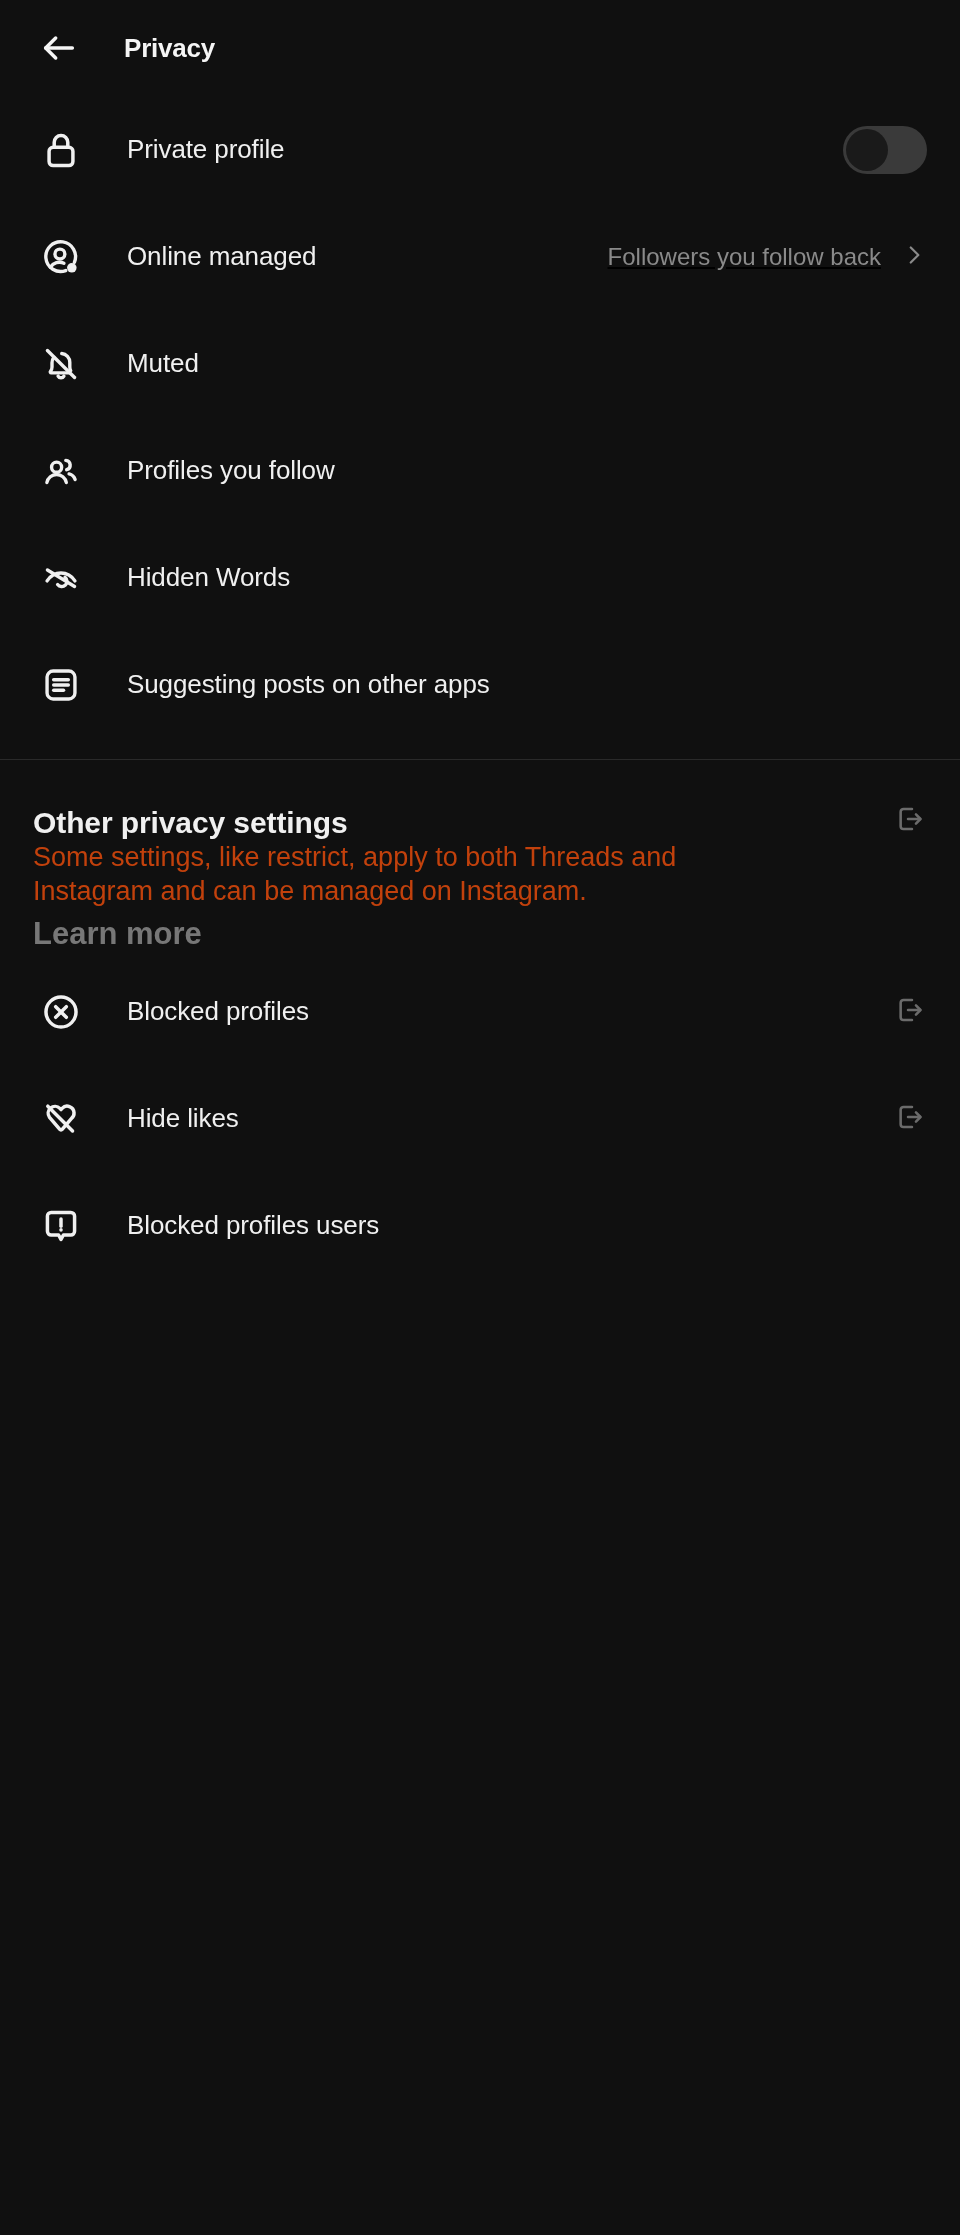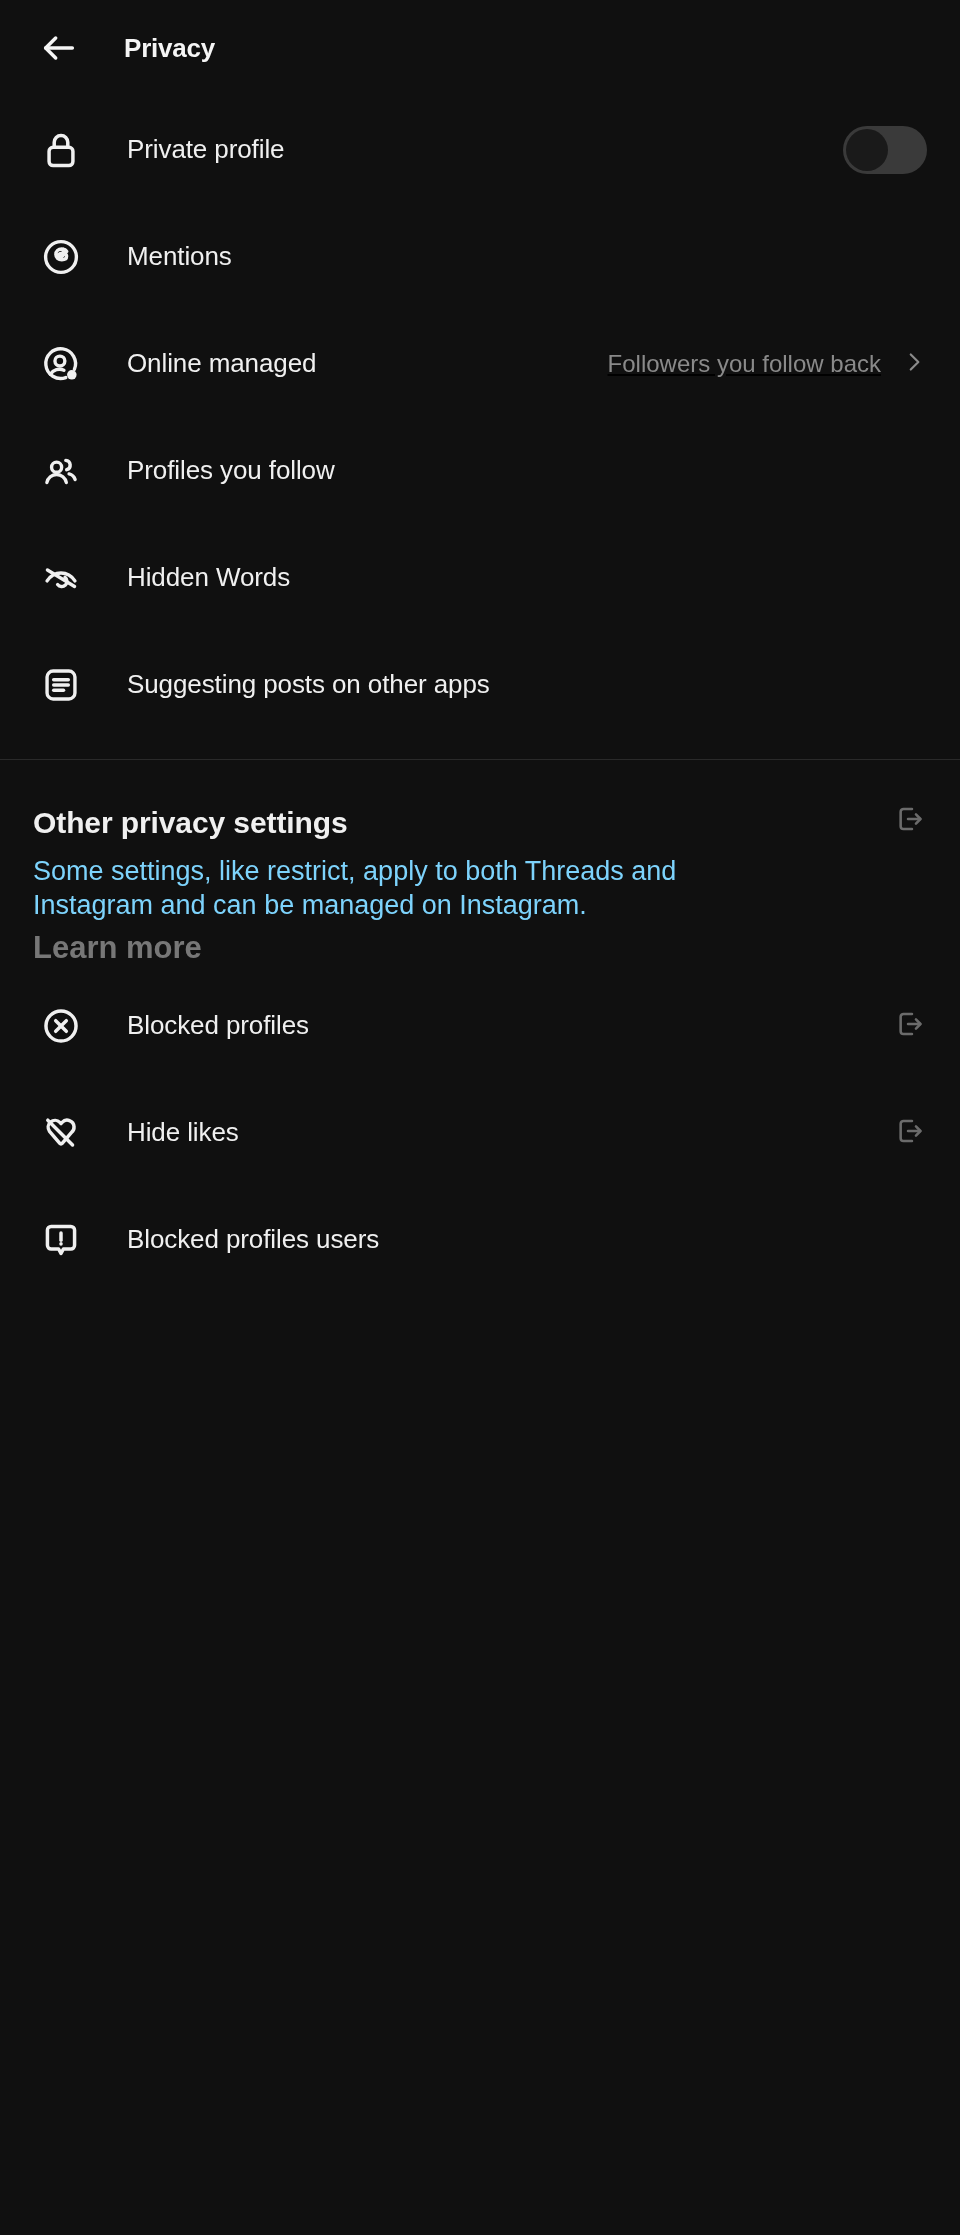--- a/index.html
+++ b/index.html
@@ -107,23 +107,22 @@
     font-weight:700;
     color:#f0f0f0;
     letter-spacing:-0.1px;
   }
   .other-ext {
     margin-left:auto;
     margin-top:2px;
   }
   .other-desc {
     font-size:27px;
-    color:#7dd3fc;
+    color:#c2410c;
     line-height:1.26;
-    margin-top:14px;
     max-width:730px;
   }
   .learn-more {
     font-size:31px;
     font-weight:700;
     color:#777777;
     margin-top:8px;
     display:inline-block;
     cursor:pointer;
   }
@@ -155,29 +154,20 @@
         </svg>
       </div>
       <div class="row-label">Private profile</div>
       <div class="row-right">
         <div class="toggle">
           <div class="knob"></div>
         </div>
       </div>
     </div>
 
-    <div class="row">
-      <div class="row-icon">
-        <svg width="44" height="44" viewBox="0 0 24 24" fill="none" stroke="#f0f0f0" stroke-width="1.85" stroke-linecap="round" stroke-linejoin="round">
-          <circle cx="12" cy="12" r="8.4"></circle>
-          <path d="M15.1 9.0c-.55-.85-1.6-1.35-2.75-1.35-1.85 0-3.15 1.25-3.15 2.95 0 1.9 1.45 2.95 3.25 2.95 1.6 0 2.6-.8 2.6-1.9 0-.9-.7-1.55-1.85-1.7-1.3-.17-2.35.3-2.35 1.05 0 .55.5.85 1.05.85.85 0 1.35-.7 1.35-2.05V7.6"></path>
-        </svg>
-      </div>
-      <div class="row-label">Mentions</div>
-    </div>
 
     <div class="row">
       <div class="row-icon">
         <svg width="44" height="44" viewBox="0 0 24 24" fill="none" stroke="#f0f0f0" stroke-width="1.85" stroke-linecap="round" stroke-linejoin="round">
           <path d="M19.3 14.9A8.1 8.1 0 1 0 14.6 19.4"></path>
           <circle cx="11.4" cy="10.4" r="2.7"></circle>
           <path d="M6.2 17.6a5.9 5.9 0 0 1 7.4-2.2"></path>
           <circle cx="17.9" cy="17.9" r="2.6" fill="#f0f0f0" stroke="none"></circle>
         </svg>
       </div>
@@ -185,20 +175,31 @@
       <div class="row-right">
         <div class="row-value">Followers you follow back</div>
         <span class="chev">
           <svg width="26" height="26" viewBox="0 0 24 24" fill="none" stroke="#8a8a8a" stroke-width="2" stroke-linecap="round" stroke-linejoin="round">
             <polyline points="9,5 16,12 9,19"></polyline>
           </svg>
         </span>
       </div>
     </div>
 
+    <div class="row">
+      <div class="row-icon">
+        <svg width="44" height="44" viewBox="0 0 24 24" fill="none" stroke="#f0f0f0" stroke-width="1.85" stroke-linecap="round" stroke-linejoin="round">
+          <path d="M17.3 15.6c-.3-.45-.5-1.1-.5-1.9v-2.6c0-2.5-1.9-4.6-4.4-4.8"></path>
+          <path d="M8.1 8.4a4.8 4.8 0 0 0-1 2.95v2.35c0 1-.35 1.75-.8 2.2-.35.35-.1.95.4.95h10"></path>
+          <path d="M10.4 18.6a1.85 1.85 0 0 0 3.2 0"></path>
+          <line x1="4.6" y1="4.6" x2="19.4" y2="19.4"></line>
+        </svg>
+      </div>
+      <div class="row-label">Muted</div>
+    </div>
 
     <div class="row">
       <div class="row-icon">
         <svg width="44" height="44" viewBox="0 0 24 24" fill="none" stroke="#f0f0f0" stroke-width="1.85" stroke-linecap="round" stroke-linejoin="round">
           <circle cx="9.6" cy="9.9" r="2.75"></circle>
           <path d="M4.3 18.3a5.4 5.4 0 0 1 10.6 0"></path>
           <path d="M14.6 6.2a2.6 2.6 0 0 1 .5 5.1"></path>
           <path d="M16.4 13.6a4.6 4.6 0 0 1 3.3 3.1"></path>
         </svg>
       </div>

